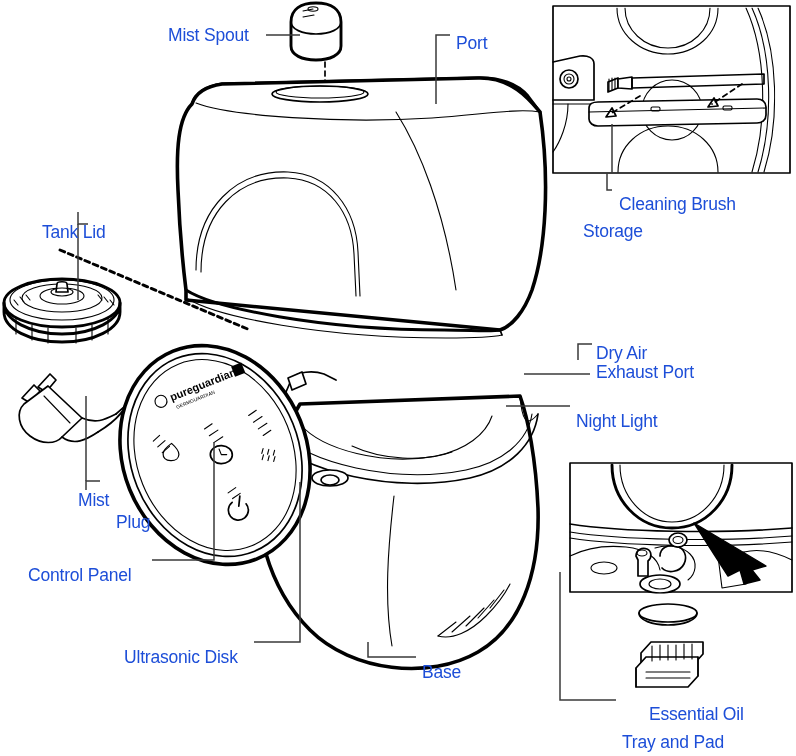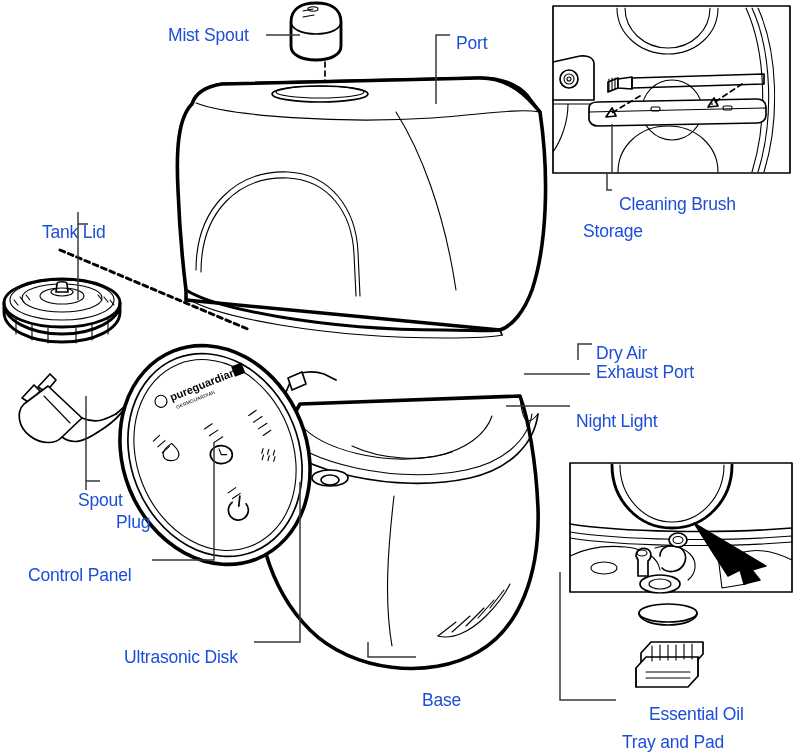--- a/index.html
+++ b/index.html
@@ -278,21 +278,21 @@
 </svg>
 
 <div class="lbl" style="left:168px;top:26px;">Mist Spout</div>
 <div class="lbl" style="left:456px;top:34px;">Port</div>
 <div class="lbl" style="left:583px;top:195px;margin-left:36px;">Cleaning Brush</div>
 <div class="lbl" style="left:583px;top:222px;">Storage</div>
 <div class="lbl" style="left:42px;top:203px;margin-top:20px;">Tank Lid</div>
 <div class="lbl" style="left:596px;top:344px;text-align:right;">Dry Air</div>
 <div class="lbl" style="left:596px;top:363px;">Exhaust Port</div>
 <div class="lbl" style="left:576px;top:412px;">Night Light</div>
-<div class="lbl" style="left:78px;top:491px;">Spout</div>
+<div class="lbl" style="left:78px;top:491px;">Mist</div>
 <div class="lbl" style="left:78px;top:513px;margin-left:38px;">Plug</div>
 <div class="lbl" style="left:28px;top:566px;">Control Panel</div>
 <div class="lbl" style="left:124px;top:648px;">Ultrasonic Disk</div>
-<div class="lbl" style="left:422px;top:663px;margin-top:28px;">Base</div>
+<div class="lbl" style="left:422px;top:663px;">Base</div>
 <div class="lbl" style="left:649px;top:705px;">Essential Oil</div>
 <div class="lbl" style="left:622px;top:733px;">Tray and Pad</div>
 
 </div>
 
 </body></html>

